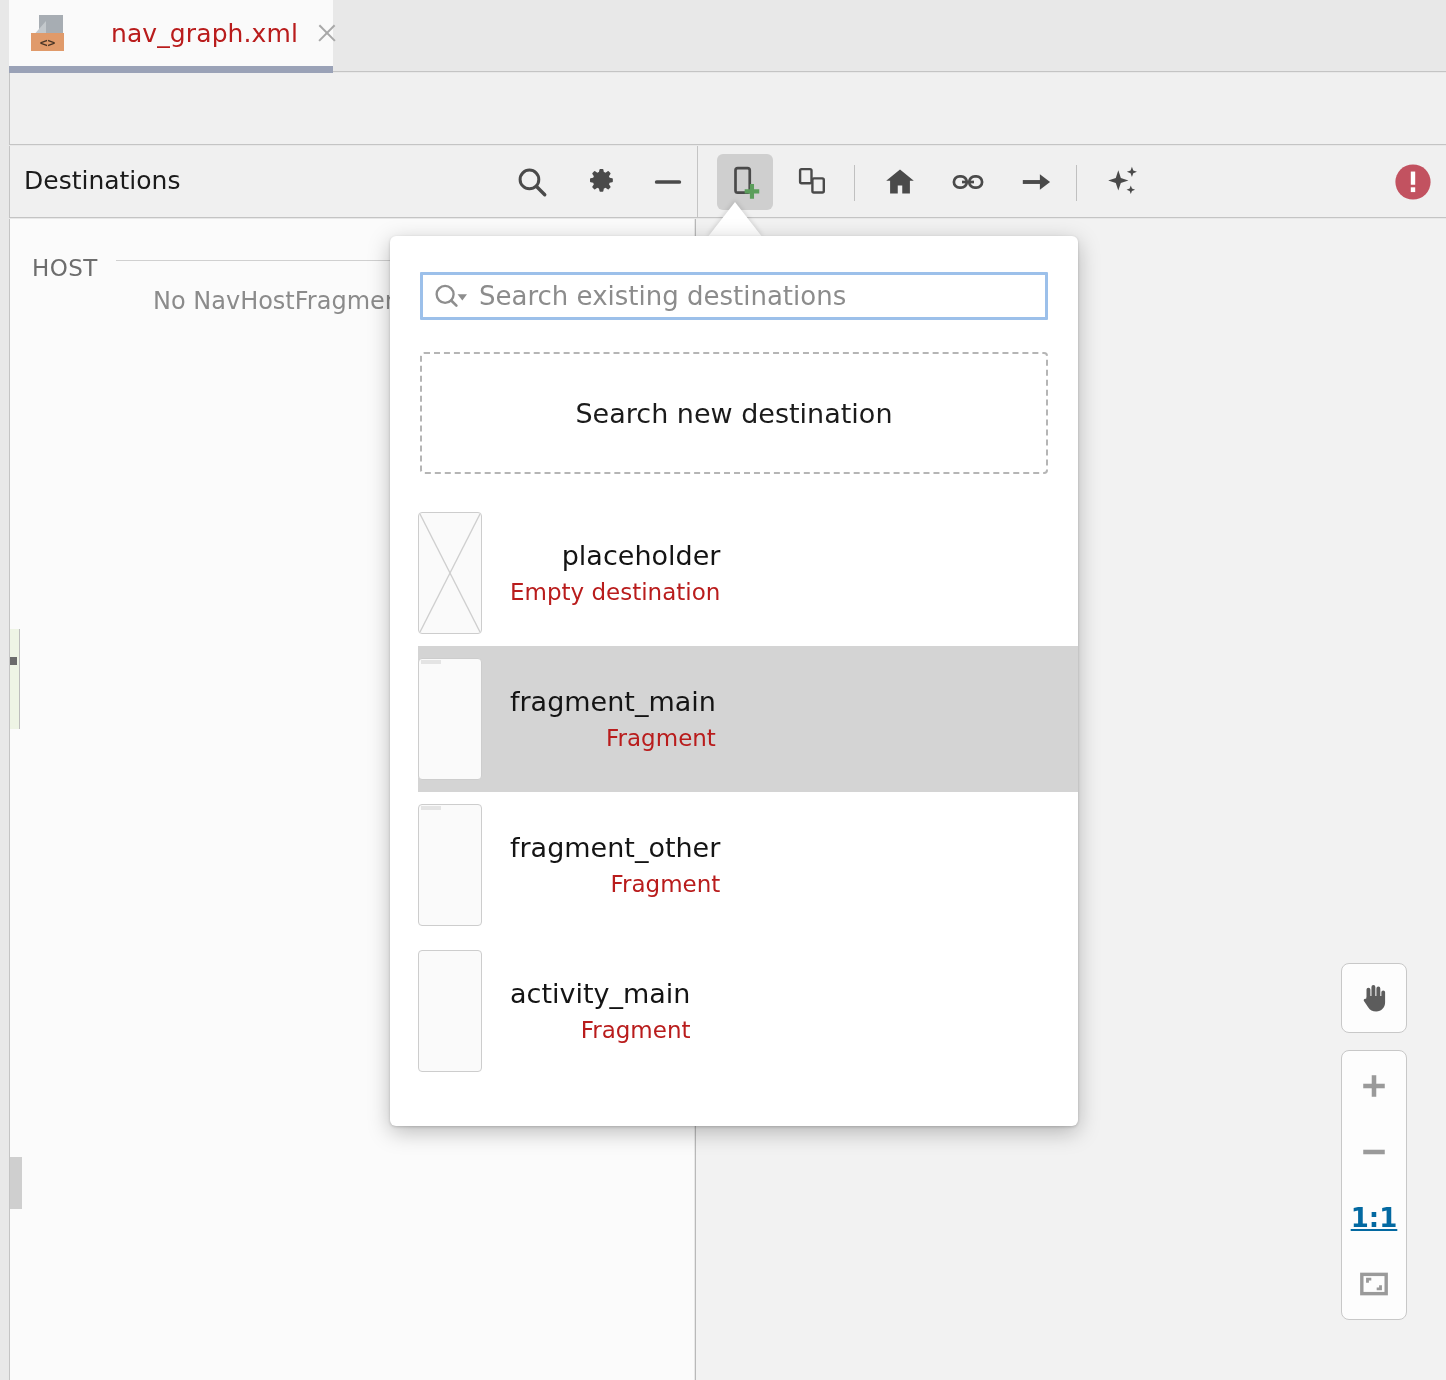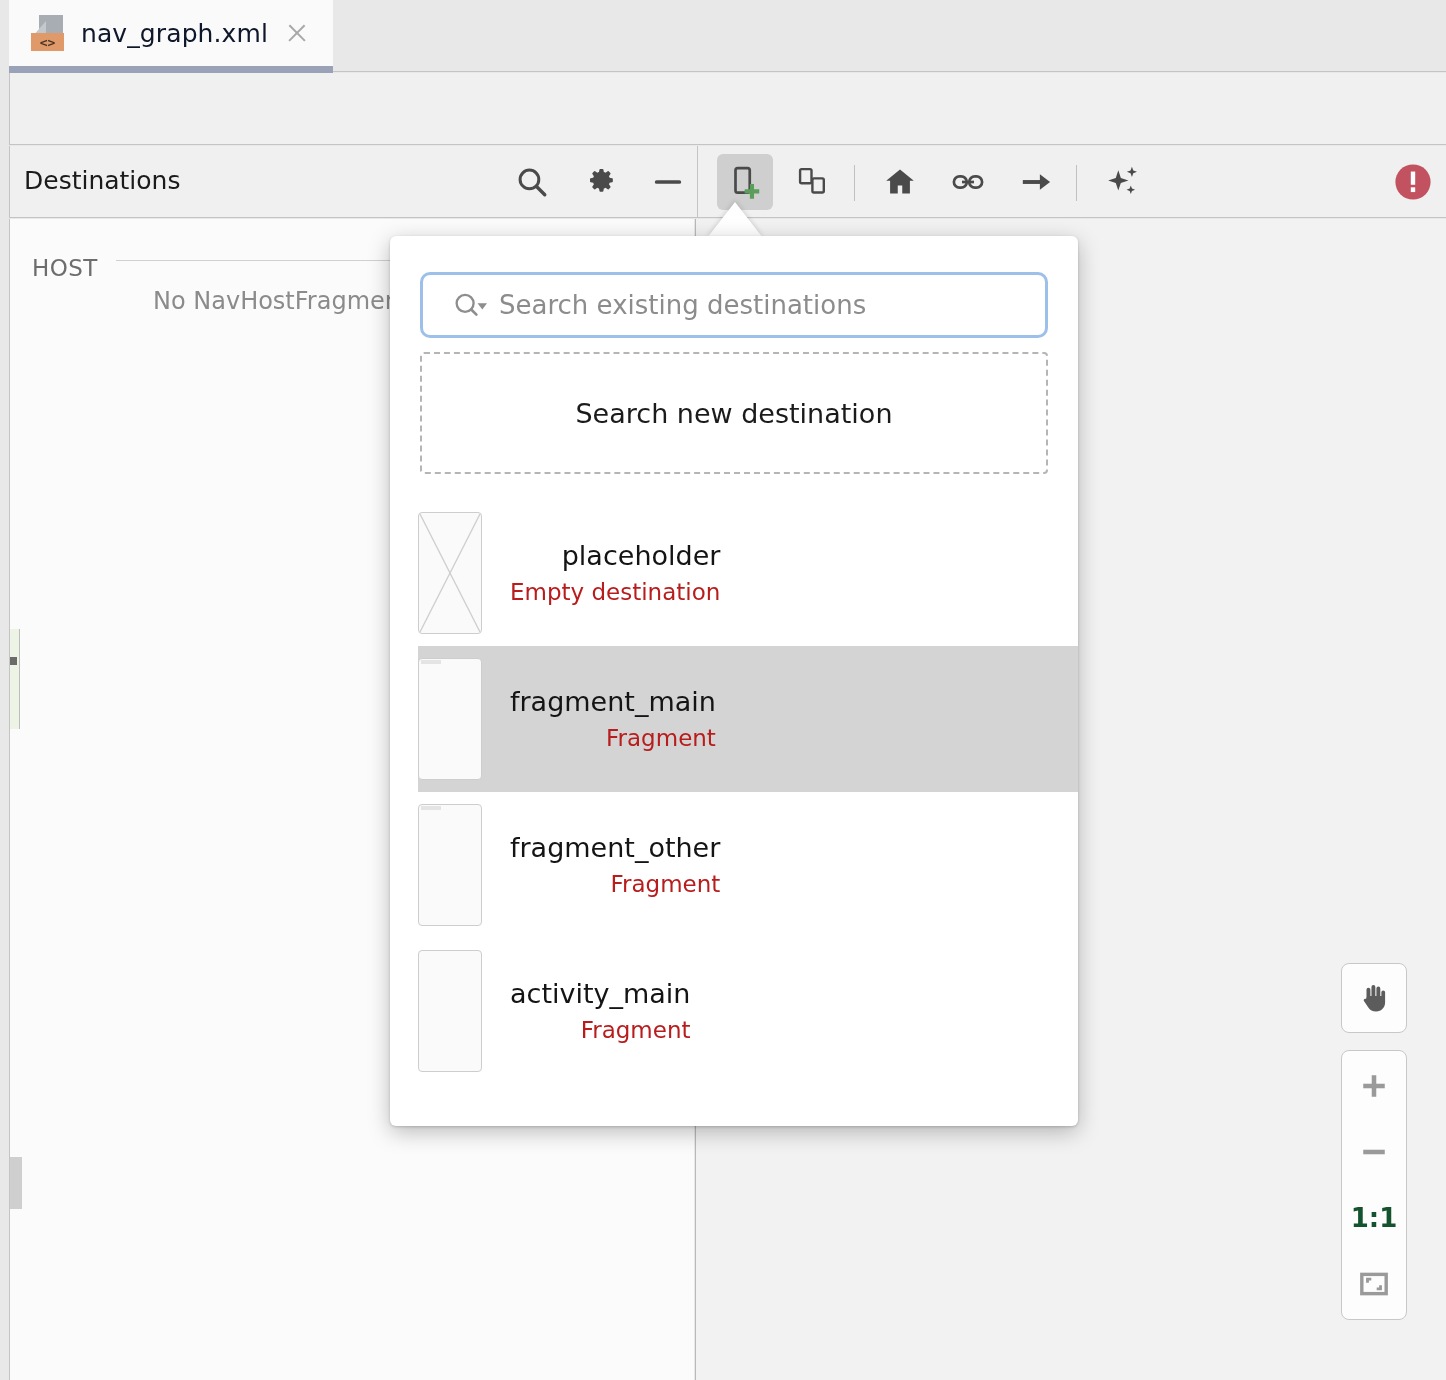--- a/index.html
+++ b/index.html
@@ -76,23 +76,24 @@
     align-items: center;
     justify-content: center;
     font-family: "DejaVu Sans Mono", "Liberation Mono", monospace;
     font-size: 13px;
     font-weight: bold;
     color: #4a3526;
     line-height: 1;
   }
   .tab-title {
     font-size: 25px;
-    color: #0f172a;
+    color: #b91c1c;
     white-space: nowrap;
     letter-spacing: 0.1px;
+    margin-left: 30px;
   }
   .tab-close {
     margin-left: 16px;
     width: 26px; height: 26px;
     position: relative;
     flex: 0 0 auto;
     cursor: pointer;
   }
   .tab-close::before, .tab-close::after {
     content: "";
@@ -263,22 +264,23 @@
     width: 64px; height: 66px;
     display: flex;
     align-items: center;
     justify-content: center;
     cursor: pointer;
   }
   .zoom-text {
     font-family: "DejaVu Sans", "Liberation Sans", sans-serif;
     font-size: 26px;
     font-weight: bold;
-    color: #14532d;
+    color: #0369a1;
     line-height: 1;
+    text-decoration: underline;
   }
 
   
   .popup-arrow {
     position: absolute;
     left: 707px; top: 202px;
     width: 0; height: 0;
     border-left: 28px solid transparent;
     border-right: 28px solid transparent;
     border-bottom: 36px solid #ffffff;
@@ -291,27 +293,27 @@
     width: 688px; height: 890px;
     background: #ffffff;
     border-radius: 6px;
     box-shadow: 0 6px 22px rgba(0,0,0,0.26), 0 1px 3px rgba(0,0,0,0.18);
     z-index: 50;
     overflow: hidden;
   }
   .search-wrap {
     position: absolute;
     left: 30px; top: 36px;
-    width: 628px; height: 66px;
+    width: 628px; height: 48px;
     border: 3px solid #9cc0ea;
-    border-radius: 10px;
+    border-radius: 1px;
     background: #ffffff;
     display: flex;
     align-items: center;
-    padding: 0 28px;
+    padding: 0 8px;
     cursor: text;
   }
   .search-icon-box {
     width: 42px; height: 34px;
     flex: 0 0 auto;
     display: flex;
     align-items: center;
     margin-right: 6px;
   }
   .search-placeholder {

